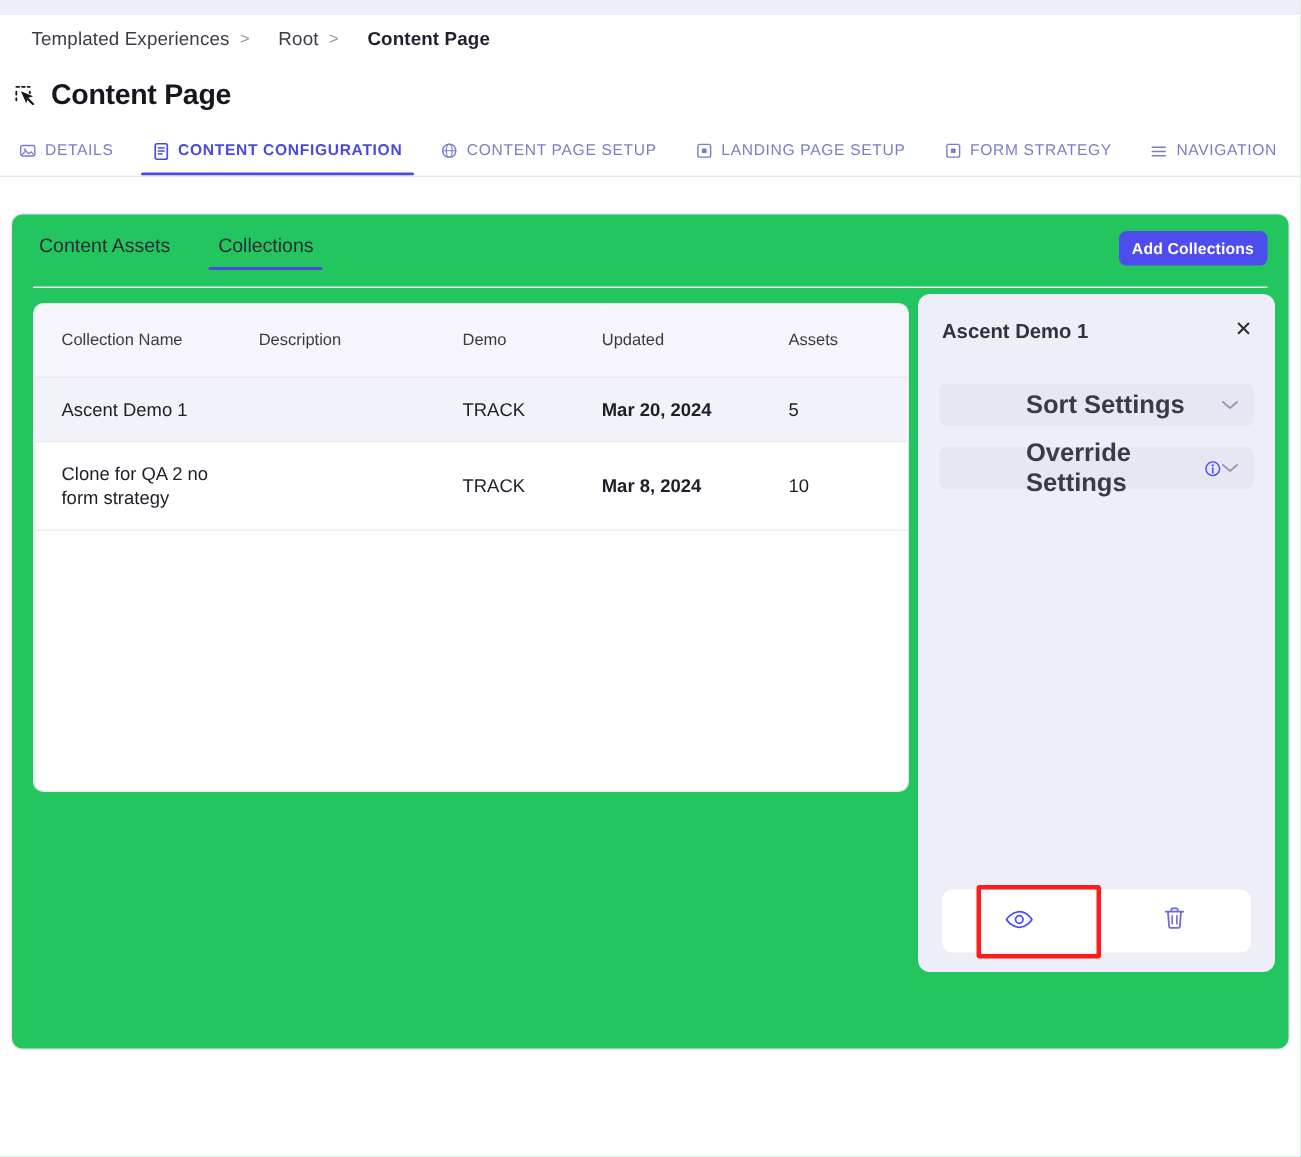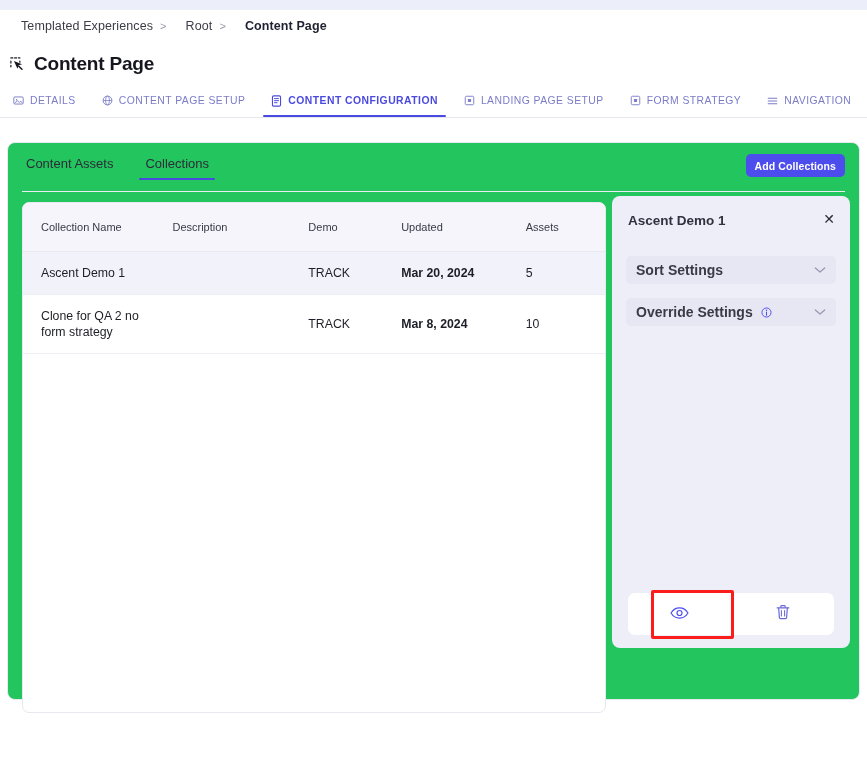--- a/index.html
+++ b/index.html
@@ -84,21 +84,21 @@
 
   .add-btn {
     position:absolute; right:14px; top:11px;
     background:#4d4dee; color:#ffffff; border:none; border-radius:5px;
     height:23px; padding:0 9px; font-size:10.5px; font-weight:700;
     font-family:"Liberation Sans", sans-serif; cursor:pointer; letter-spacing:0.1px;
   }
 
   
   .table-card {
-    position:absolute; left:14px; top:59px; width:584px; height:511px;
+    position:absolute; left:14px; top:59px; width:584px; height:326px;
     background:#ffffff; border:1px solid #e8e8f0; border-radius:7px; overflow:hidden;
   }
   .tbl { width:100%; border-collapse:collapse; table-layout:fixed; }
   .tbl thead th {
     background:#f5f5fb; color:#3a3a47; font-size:11px; font-weight:400;
     text-align:left; padding:15px 0 15px 0; height:48px; vertical-align:middle;
     border-bottom:1px solid #e9e9f2;
   }
   .tbl td {
     font-size:12.3px; color:#1e1e28; padding:13px 6px 13px 0; vertical-align:middle;
@@ -128,21 +128,21 @@
     font-size:14px; color:#2b2b36; cursor:pointer; line-height:1;
     background:none; border:none; font-family:"Liberation Sans", sans-serif;
   }
   .accordion {
     position:absolute; left:14px; width:210px; height:28px;
     background:#e7e7f4; border-radius:5px;
     display:flex; align-items:center; padding:0 10px; cursor:pointer;
   }
   .accordion.a1 { top:60px; }
   .accordion.a2 { top:102px; }
-  .accordion .acc-label { font-size:14px; font-weight:700; color:#3a3a47; }
+  .accordion .acc-label { font-size:17px; font-weight:700; color:#3a3a47;margin-left:48px; }
   .accordion .info-icon { margin-left:8px; display:flex; align-items:center; }
   .accordion .chev { margin-left:auto; display:flex; align-items:center; }
 
   
   .panel-actions {
     position:absolute; left:16px; top:397px; width:206px; height:42px;
     background:#ffffff; border-radius:7px; display:flex;
   }
   .action-btn {
     flex:1; display:flex; align-items:center; justify-content:center;
@@ -185,39 +185,39 @@
       <span>
         <svg width="11" height="11" viewBox="0 0 14 14" fill="none">
           <rect x="1" y="2.5" width="12" height="9" rx="1.5" stroke="currentColor" stroke-width="1.2"></rect>
           <circle cx="4.6" cy="6" r="1" fill="currentColor"></circle>
           <path d="M2 10.3l3.4-3 2.6 2.2 2-1.6 2 2.4" stroke="currentColor" stroke-width="1.1" stroke-linejoin="round" fill="none"></path>
         </svg>
       </span>
       <span>DETAILS</span>
     </div>
 
+    <div class="main-tab active">
+      <span>
+        <svg width="11" height="12" viewBox="0 0 12 14" fill="none">
+          <rect x="1.3" y="1" width="9.4" height="12" rx="1.4" stroke="currentColor" stroke-width="1.3"></rect>
+          <path d="M3.7 4.2h4.6M3.7 6.6h4.6M3.7 9h3" stroke="currentColor" stroke-width="1.15" stroke-linecap="round"></path>
+        </svg>
+      </span>
+      <span>CONTENT CONFIGURATION</span>
+    </div>
+
     <div class="main-tab">
       <span>
         <svg width="11" height="11" viewBox="0 0 14 14" fill="none">
           <circle cx="7" cy="7" r="5.6" stroke="currentColor" stroke-width="1.2"></circle>
           <ellipse cx="7" cy="7" rx="2.5" ry="5.6" stroke="currentColor" stroke-width="1"></ellipse>
           <path d="M1.5 7h11" stroke="currentColor" stroke-width="1"></path>
         </svg>
       </span>
       <span>CONTENT PAGE SETUP</span>
-    </div>
-
-    <div class="main-tab active">
-      <span>
-        <svg width="11" height="12" viewBox="0 0 12 14" fill="none">
-          <rect x="1.3" y="1" width="9.4" height="12" rx="1.4" stroke="currentColor" stroke-width="1.3"></rect>
-          <path d="M3.7 4.2h4.6M3.7 6.6h4.6M3.7 9h3" stroke="currentColor" stroke-width="1.15" stroke-linecap="round"></path>
-        </svg>
-      </span>
-      <span>CONTENT CONFIGURATION</span>
     </div>
 
     <div class="main-tab">
       <span>
         <svg width="11" height="11" viewBox="0 0 14 14" fill="none">
           <rect x="1.6" y="1.6" width="10.8" height="10.8" rx="1.6" stroke="currentColor" stroke-width="1.2"></rect>
           <rect x="5" y="5" width="4" height="4" rx="0.6" fill="currentColor"></rect>
         </svg>
       </span>
       <span>LANDING PAGE SETUP</span>

